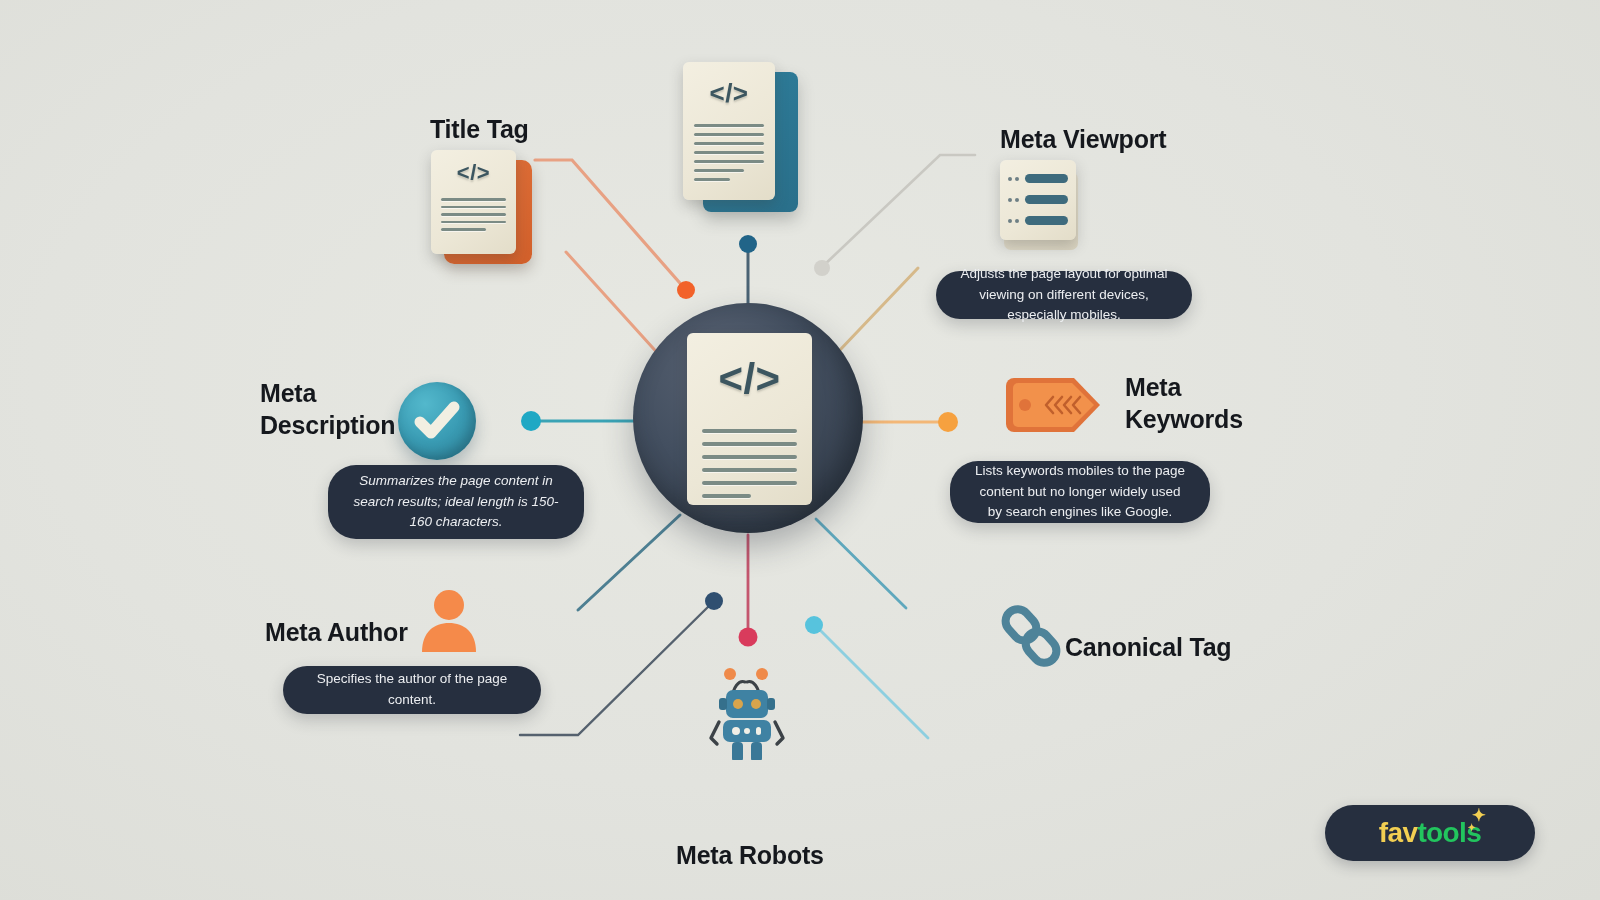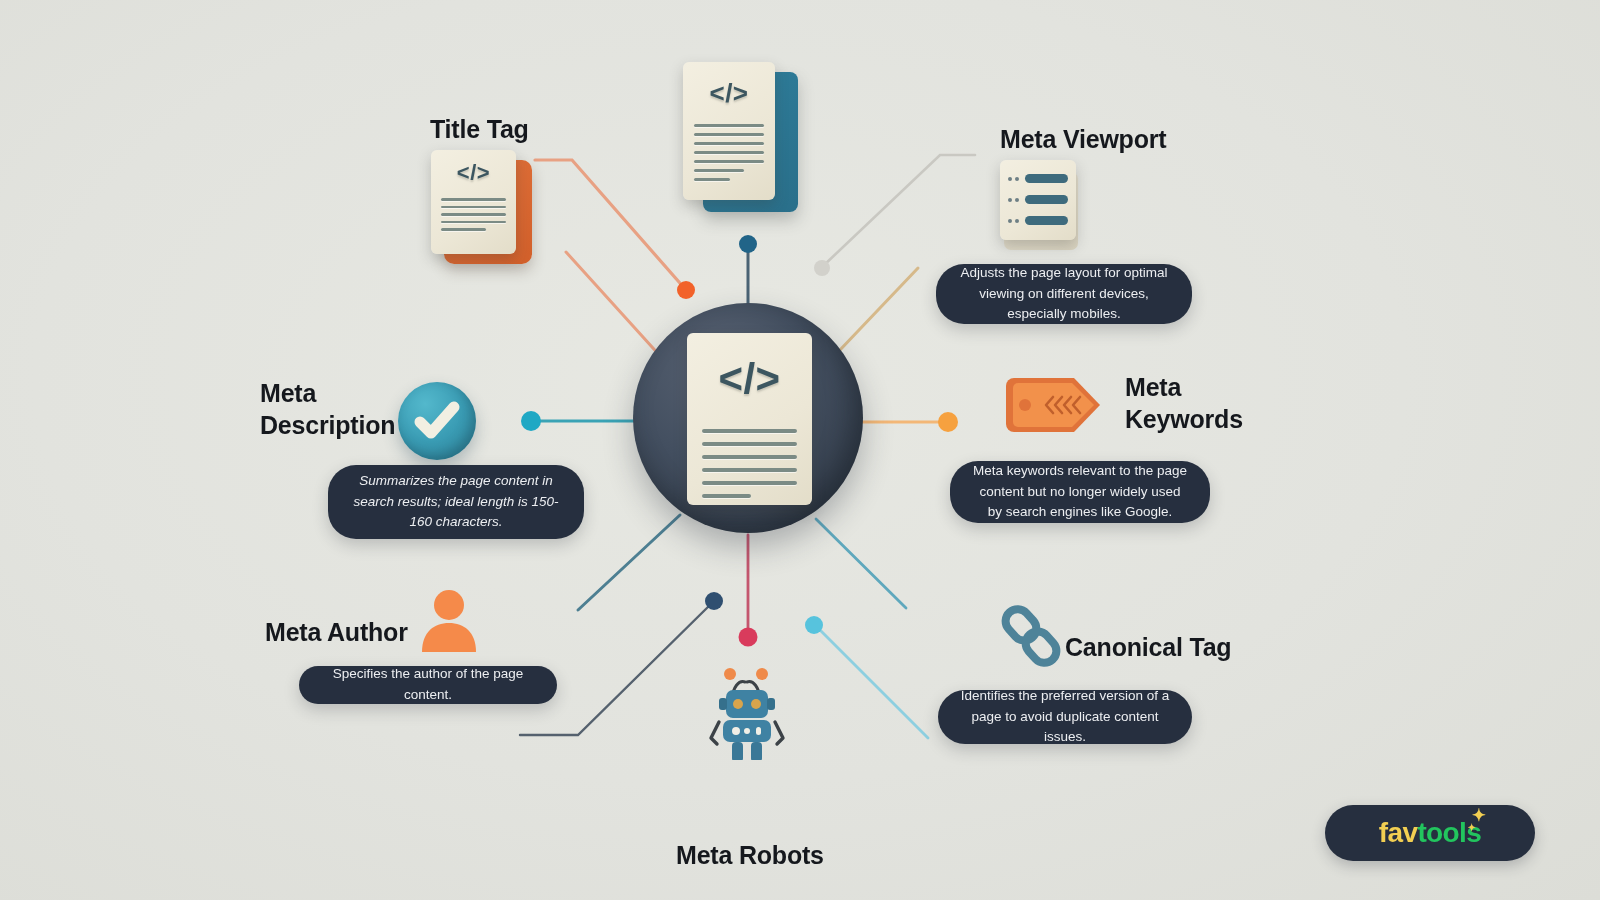--- a/index.html
+++ b/index.html
@@ -230,21 +230,21 @@
           <span style="flex:1;height:9px;border-radius:5px;background:#3e6b7d;margin-left:3px;"></span>
         </div>
         <div style="display:flex;align-items:center;gap:3px;">
           <span style="width:4px;height:4px;border-radius:50%;background:#6d7f85;display:inline-block;"></span>
           <span style="width:4px;height:4px;border-radius:50%;background:#6d7f85;display:inline-block;"></span>
           <span style="flex:1;height:9px;border-radius:5px;background:#3e6b7d;margin-left:3px;"></span>
         </div>
       </div>
     </div>
   </div>
-  <div class="bubble" style="left:936px;top:264px;width:256px;height:60px;">Adjusts the page layout for optimal viewing on different devices, especially mobiles.</div>
+  <div class="bubble" style="left:936px;top:271px;width:256px;height:48px;">Adjusts the page layout for optimal viewing on different devices, especially mobiles.</div>
 
   <div class="label" style="left:260px;top:378px;text-align:left;">Meta
 Description</div>
   <div style="position:absolute;left:398px;top:382px;width:78px;height:78px;border-radius:50%;background:radial-gradient(circle at 35% 28%,#53b8cc 0%,#3a9cb4 50%,#2e8299 100%);box-shadow:0 8px 16px rgba(50,80,95,.3), inset -4px -5px 12px rgba(20,60,75,.35);">
     <svg viewBox="0 0 78 78" width="78" height="78">
       <path d="M22 40 L33 51 L56 25" stroke="#f2efe2" stroke-width="11" fill="none" stroke-linecap="round" stroke-linejoin="round"></path>
     </svg>
   </div>
   <div class="bubble" style="left:328px;top:465px;width:256px;height:74px;font-style:italic;">Summarizes the page content in search results; ideal length is 150-160 characters.</div>
 
@@ -256,41 +256,40 @@
       <path d="M18 11 H72 L94 33 L72 55 H18 A5 5 0 0 1 13 50 V16 A5 5 0 0 1 18 11 Z" fill="#f2914b"></path>
       <circle cx="25" cy="33" r="6" fill="#e0733a"></circle>
       <g stroke="#c05f2c" stroke-width="2.6" fill="none" stroke-linecap="round" stroke-linejoin="round">
         <path d="M53 25 L46 33 L53 41"></path>
         <path d="M62 25 L55 33 L62 41"></path>
         <path d="M71 25 L64 33 L71 41"></path>
         <path d="M80 25 L73 33 L80 41"></path>
       </g>
     </svg>
   </div>
-  <div class="bubble" style="left:950px;top:461px;width:260px;height:62px;">Meta keywords relevant to the page content but no longer widely used by search engines like Google.</div>
+  <div class="bubble" style="left:950px;top:461px;width:260px;height:62px;">Lists keywords mobiles to the page content but no longer widely used by search engines like Google.</div>
 
   <div class="label" style="left:265px;top:617px;">Meta Author</div>
   <div style="position:absolute;left:416px;top:588px;width:66px;height:64px;">
     <svg viewBox="0 0 66 64" width="66" height="64">
       <circle cx="33" cy="17" r="15" fill="#f58a4a"></circle>
       <path d="M6 64 C6 44 18 35 33 35 C48 35 60 44 60 64 Z" fill="#f58a4a"></path>
     </svg>
   </div>
-  <div class="bubble" style="left:299px;top:666px;width:258px;height:38px;">Specifies the author of the page content.</div>
+  <div class="bubble" style="left:283px;top:666px;width:258px;height:48px;">Specifies the author of the page content.</div>
 
   <div class="label" style="left:1065px;top:632px;">Canonical Tag</div>
   <div style="position:absolute;left:995px;top:600px;width:72px;height:72px;">
     <svg viewBox="0 0 72 72" width="72" height="72">
       <g transform="rotate(-42 36 36)">
         <rect x="24" y="4" width="24" height="34" rx="12" fill="none" stroke="#4e8399" stroke-width="8"></rect>
         <rect x="24" y="34" width="24" height="34" rx="12" fill="none" stroke="#4e8399" stroke-width="8"></rect>
       </g>
     </svg>
   </div>
-  <div class="bubble" style="left:938px;top:690px;width:254px;height:54px;">Identifies the preferred version of a page to avoid duplicate content issues.</div>
 
   <div style="position:absolute;left:697px;top:660px;width:100px;height:100px;">
     <svg viewBox="0 0 100 100" width="100" height="100">
 
       <path d="M34 42 C36 26 42 20 48 22" stroke="#3c4247" stroke-width="3" fill="none" stroke-linecap="round"></path>
       <path d="M64 42 C62 26 56 20 50 22" stroke="#3c4247" stroke-width="3" fill="none" stroke-linecap="round"></path>
       <circle cx="33" cy="14" r="6" fill="#ef8a4a"></circle>
       <circle cx="65" cy="14" r="6" fill="#ef8a4a"></circle>
 
       <rect x="29" y="30" width="42" height="28" rx="7" fill="#3f82a3"></rect>

